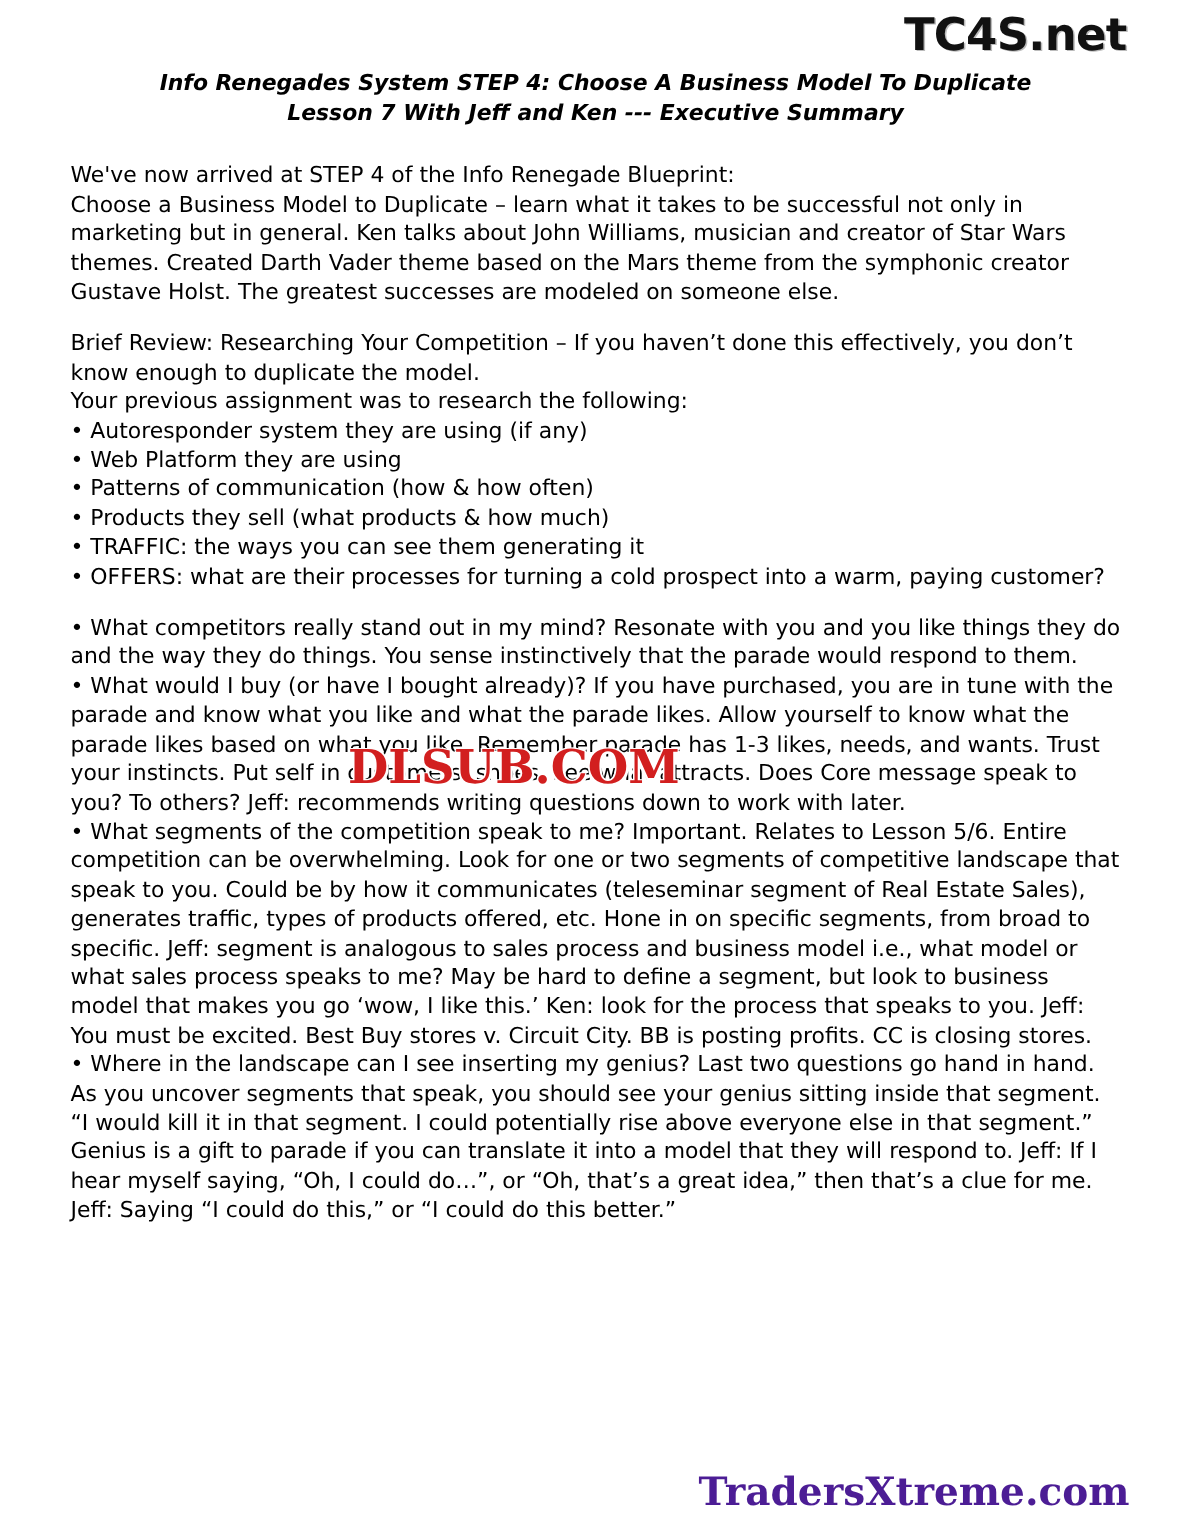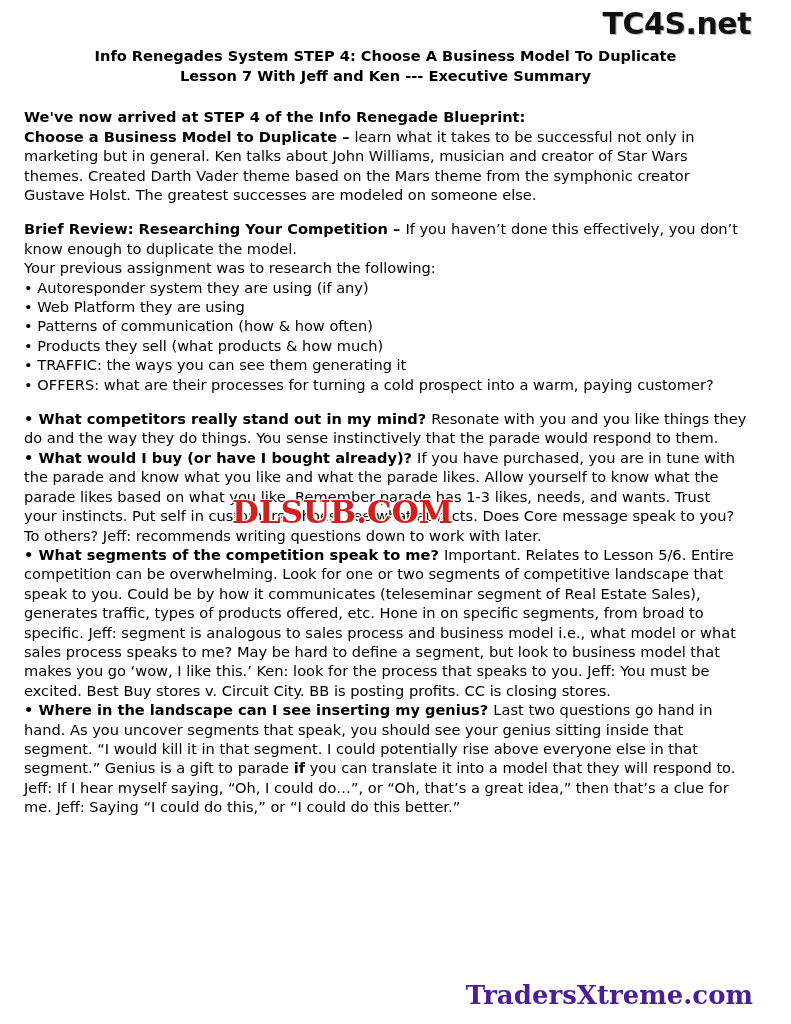--- a/index.html
+++ b/index.html
@@ -13,21 +13,21 @@
     position: relative;
     font-family: "DejaVu Sans", sans-serif;
     color: #000000;
     overflow: hidden;
   }
   .page {
     position: relative;
     width: 791px;
     height: 1024px;
     box-sizing: border-box;
-    padding: 10px 44px 0 24px;
+    padding: 10px 44px 0 47px;
   }
 
   
   .brand-top {
     position: absolute;
     top: 6px;
     right: 40px;
     font-family: "DejaVu Sans", sans-serif;
     font-weight: bold;
     font-size: 30px;
@@ -37,32 +37,32 @@
   }
 
   
   .title-block {
     margin-top: 36px;
     text-align: center;
     font-weight: bold;
     font-size: 14.6px;
     line-height: 1.35;
   }
-  .title-line { display: block; }
+  .title-line { display: block; font-style: italic; }
 
   
   .body-text {
     margin-top: 22px;
     font-size: 14.6px;
     line-height: 1.33;
     text-align: left;
   }
   .para { margin: 0 0 0 0; }
   .spacer { height: 15px; }
-  b, .b { font-weight: bold; margin-top: 45px; }
+  b, .b { font-weight: normal; margin-top: 45px; }
   .bullet { display: block; }
 
   
   .watermark {
     position: absolute;
     left: 232px;
     top: 494px;
     font-family: "DejaVu Serif", serif;
     font-weight: bold;
     font-size: 31px;

